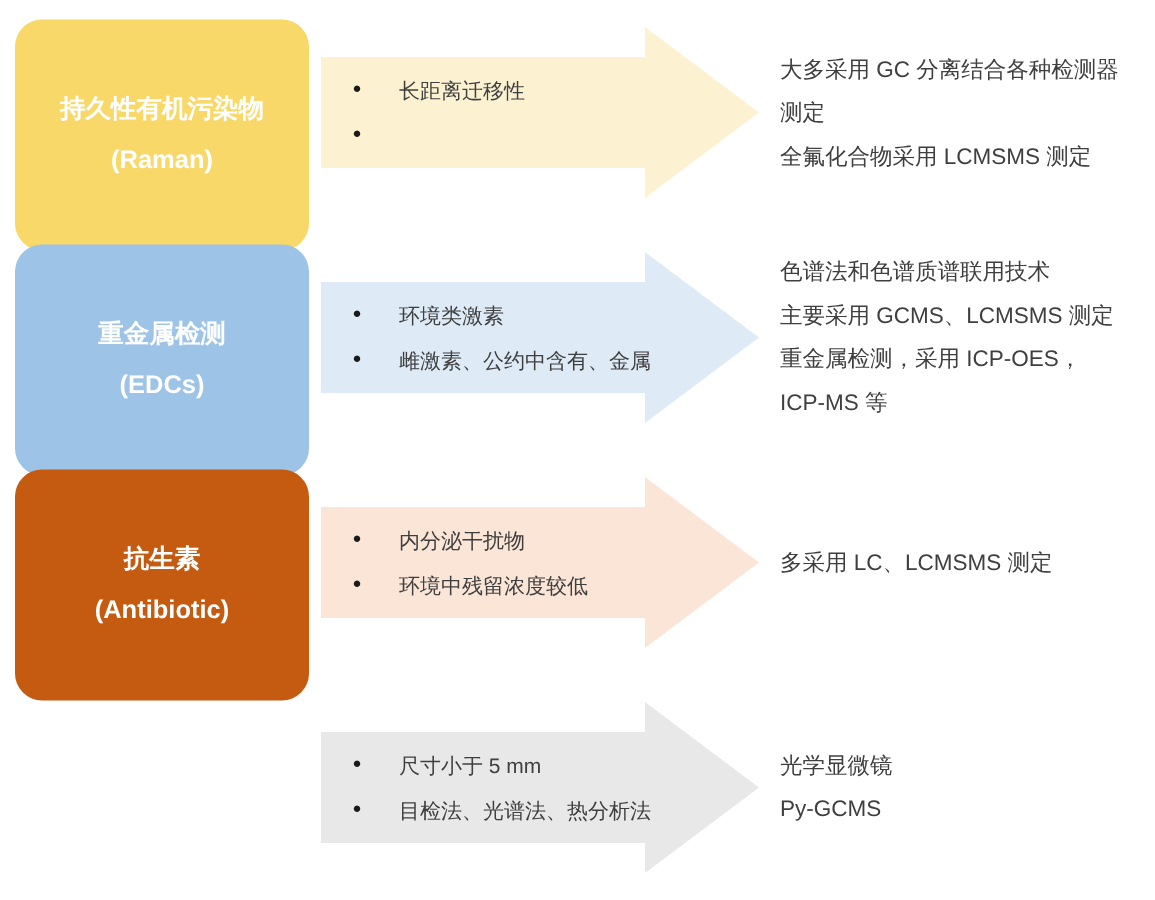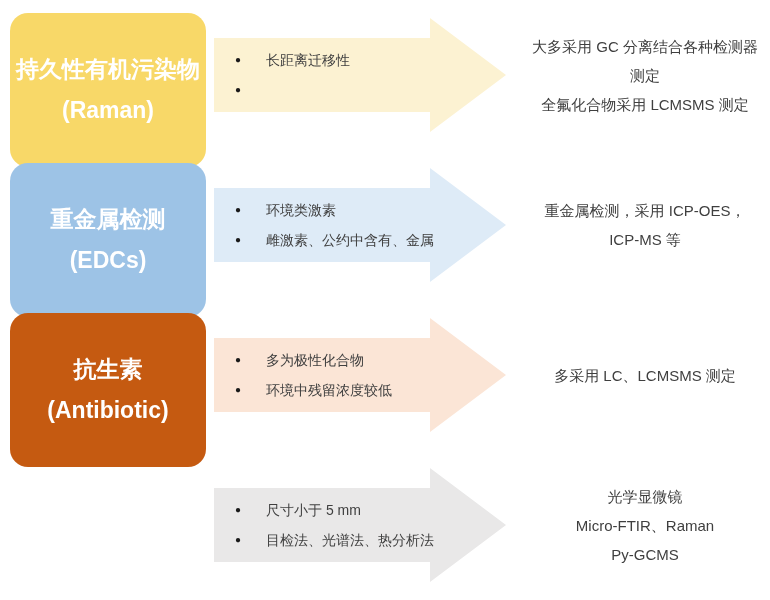--- a/index.html
+++ b/index.html
@@ -27,21 +27,21 @@
     width: 196px;
     height: 154px;
     border-radius: 18px;
     background: var(--box);
     color: var(--box-text, #FFFFFF);
     display: flex;
     flex-direction: column;
     align-items: center;
     justify-content: center;
     gap: 13px;
-    font-size: 23px;
+    font-size: 17px;
     font-weight: 700;
     text-align: center;
     line-height: 1.2;
   }
   .arrow-wrap {
     position: absolute;
     left: 214px;
     top: 18px;
     width: 292px;
     height: 114px;
@@ -89,21 +89,20 @@
     right: 0;
     top: 10px;
     height: 130px;
     display: flex;
     flex-direction: column;
     justify-content: center;
     font-size: 15px;
     line-height: 29px;
     color: var(--body-text, #3F3F3F);
     white-space: nowrap;
-    align-items: center;
   }
 </style>
 </head>
 <body style="background: rgb(255, 255, 255); --box-text: #FFFFFF; --body-text: #3F3F3F;">
 
 <div class="canvas">
 
   <section class="row" style="--box: #F8D868; --arrow: #FCF2D2;">
     <div class="arrow-wrap">
       <svg viewBox="0 0 292 114" preserveAspectRatio="none">
@@ -144,39 +143,41 @@
       <li class="bullet">
         <span class="dot">●</span>
         <span>环境类激素</span>
       </li>
       <li class="bullet">
         <span class="dot">●</span>
         <span>雌激素、公约中含有、金属</span>
       </li>
     </ul>
     <div class="right-text">
+      <div>色谱法和色谱质谱联用技术</div>
+      <div>主要采用 GCMS、LCMSMS 测定</div>
       <div>重金属检测，采用 ICP-OES，</div>
       <div>ICP-MS 等</div>
     </div>
   </section>
 
   <section class="row" style="--box: #C55A11; --arrow: #FBE5D6;">
     <div class="arrow-wrap">
       <svg viewBox="0 0 292 114" preserveAspectRatio="none">
         <polygon points="0,20 216,20 216,0 292,57 216,114 216,94 0,94"></polygon>
       </svg>
     </div>
     <div class="box">
       <div>抗生素</div>
       <div>(Antibiotic)</div>
     </div>
     <ul class="bullets">
       <li class="bullet">
         <span class="dot">●</span>
-        <span>多为极性化合物</span>
+        <span>内分泌干扰物</span>
       </li>
       <li class="bullet">
         <span class="dot">●</span>
         <span>环境中残留浓度较低</span>
       </li>
     </ul>
     <div class="right-text">
       <div>多采用 LC、LCMSMS 测定</div>
     </div>
   </section>
@@ -192,18 +193,17 @@
         <span class="dot">●</span>
         <span>尺寸小于 5 mm</span>
       </li>
       <li class="bullet">
         <span class="dot">●</span>
         <span>目检法、光谱法、热分析法</span>
       </li>
     </ul>
     <div class="right-text">
       <div>光学显微镜</div>
-      <div>Micro-FTIR、Raman</div>
       <div>Py-GCMS</div>
     </div>
   </section>
 
 </div>
 
 </body></html>

